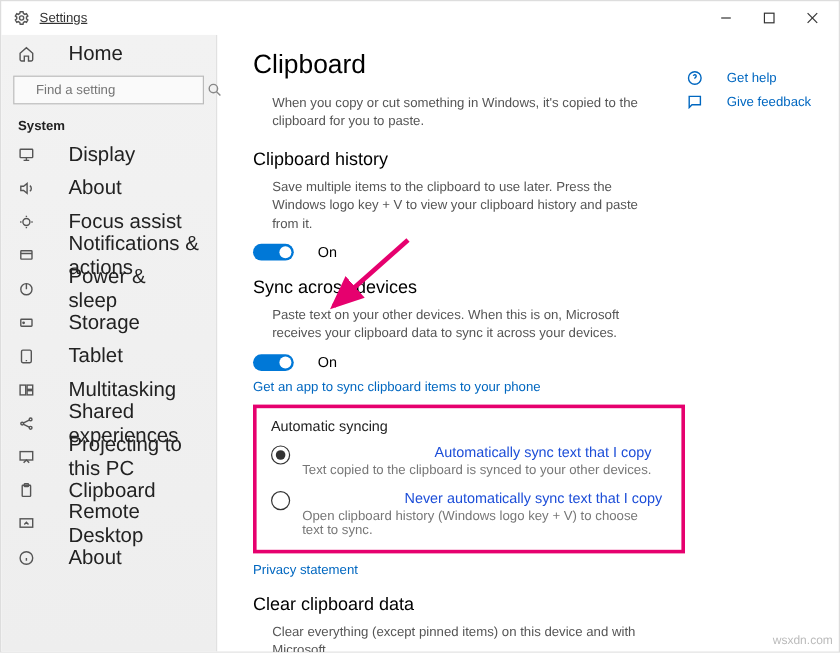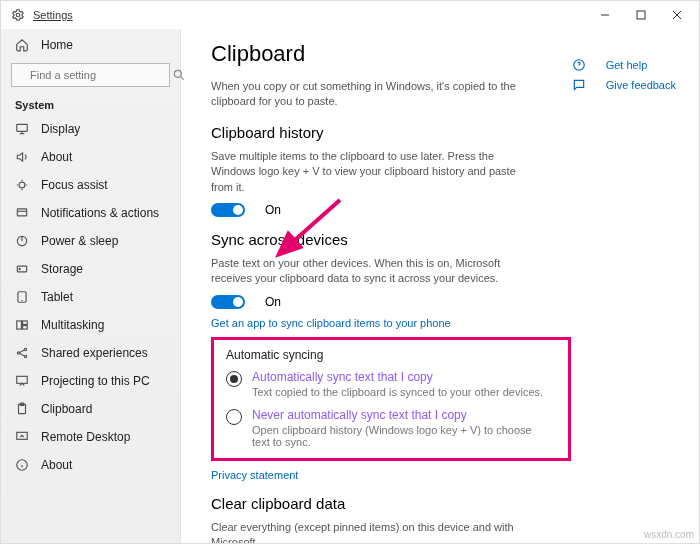--- a/index.html
+++ b/index.html
@@ -5,41 +5,41 @@
   * { box-sizing: border-box; margin: 0; padding: 0; font-family: "Segoe UI", Arial, sans-serif; }
   body { width: 700px; height: 544px; background: #fff; overflow: hidden; font-size: 12px; color: #000; position: relative; }
   .window { width: 700px; height: 544px; display: flex; flex-direction: column; border: 1px solid #ddd; }
   .titlebar { height: 28px; display: flex; align-items: center; padding: 0 4px 0 10px; }
   .titlebar .title-left { display: flex; align-items: center; gap: 8px; flex: 1; }
   .titlebar .title-text { font-size: 11px; color: #333; text-decoration: underline; }
   .win-controls { display: flex; }
   .win-btn { width: 36px; height: 28px; display: flex; align-items: center; justify-content: center; color: #333; }
   .body-area { flex: 1; display: flex; overflow: hidden; }
   .sidebar { width: 180px; background: linear-gradient(#f2f2f2,#eeeeee); border-right: 1px solid #e1e1e1; display: flex; flex-direction: column; padding-top: 2px; }
-  .home-row, .nav-item { display: flex; align-items: center; gap: 12px; height: 28px; padding: 0 14px; font-size: 12px; color: #222; cursor: pointer; }
+  .home-row, .nav-item { display: flex; align-items: center; gap: 28px; height: 28px; padding: 0 14px; font-size: 17px; color: #222; cursor: pointer; }
   .search-wrap { padding: 4px 10px 6px 10px; }
   .search-box { display: flex; align-items: center; border: 1px solid #bbb; background: #fafafa; height: 24px; padding: 0 18px; }
   .search-box input { border: none; background: transparent; flex: 1; font-size: 11px; outline: none; color: #666; }
   .section-label { font-size: 11px; font-weight: 700; color: #222; padding: 6px 14px 4px 14px; }
   .icon { width: 14px; height: 14px; display: inline-flex; align-items: center; justify-content: center; color: #555; }
   .content { flex: 1; overflow-y: auto; padding: 6px 30px 20px 30px; }
   .content h1 { font-size: 22px; font-weight: 400; margin: 6px 0 12px 0; }
   .content h2 { font-size: 15px; font-weight: 400; margin: 14px 0 8px 0; }
-  .content p.desc { font-size: 11px; color: #555; line-height: 1.4; max-width: 320px; }
+  .content p.desc { font-size: 11px; color: #555; line-height: 1.4; max-width: 320px; margin-left: 16px; }
   .toggle-row { display: flex; align-items: center; gap: 20px; margin: 8px 0; }
   .toggle { width: 34px; height: 14px; border-radius: 7px; background: #0078d7; position: relative; }
   .toggle::after { content: ""; position: absolute; width: 10px; height: 10px; background: #fff; border-radius: 50%; right: 2px; top: 2px; }
   .toggle-label { font-size: 12px; }
   .link { color: #0067c0; font-size: 11px; cursor: pointer; display: block; margin: 6px 0; }
   .hl-box { border: 3px solid #e6006e; padding: 8px 12px 0 12px; margin: 8px 0 8px 0; max-width: 360px; }
   .hl-title { font-size: 12px; color: #222; margin-bottom: 8px; }
   .radio-row { display: flex; align-items: flex-start; gap: 10px; margin: 6px 0 10px 0; }
   .radio { width: 16px; height: 16px; border-radius: 50%; border: 1.5px solid #333; flex: none; display: flex; align-items: center; justify-content: center; margin-top: 1px;}
   .radio.selected::after { content: ""; width: 8px; height: 8px; background: #333; border-radius: 50%; }
-  .radio-text .r-label { font-size: 12px; color: #8b5cf6; }
+  .radio-text .r-label { font-size: 12px; color: #1d4ed8; text-align: right; }
   .radio-text .r-sub { font-size: 11px; color: #777; margin-top: 2px; max-width: 300px; }
   .side-links { position: absolute; right: 24px; top: 58px; font-size: 11px; }
   .side-link { display: flex; align-items: center; gap: 20px; color: #0067c0; margin-bottom: 6px; cursor: pointer; }
   .watermark { position: absolute; right: 6px; bottom: 4px; font-size: 10px; color: #bbb; }
   .arrow { position: absolute; left: 270px; top: 195px; pointer-events: none; }
   .ico { width:14px; height:14px; }
   svg { display:block; }
   ::-webkit-scrollbar { width: 10px; }
   ::-webkit-scrollbar-thumb { background: #ccc; }
 </style>

